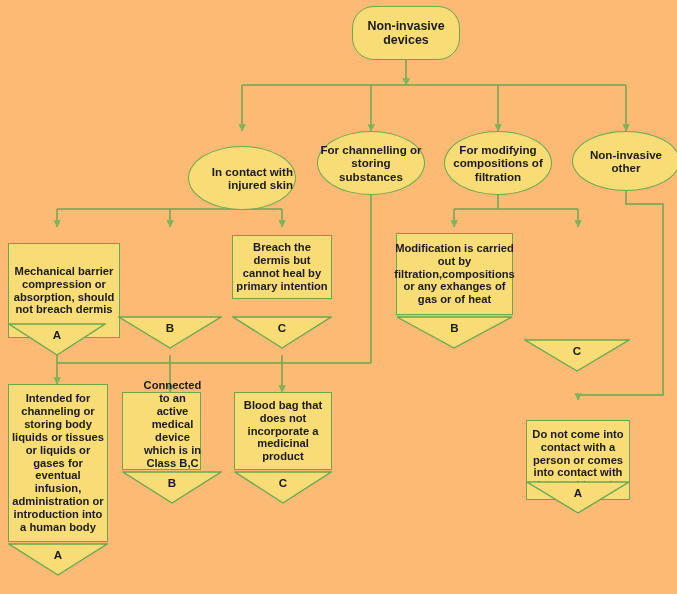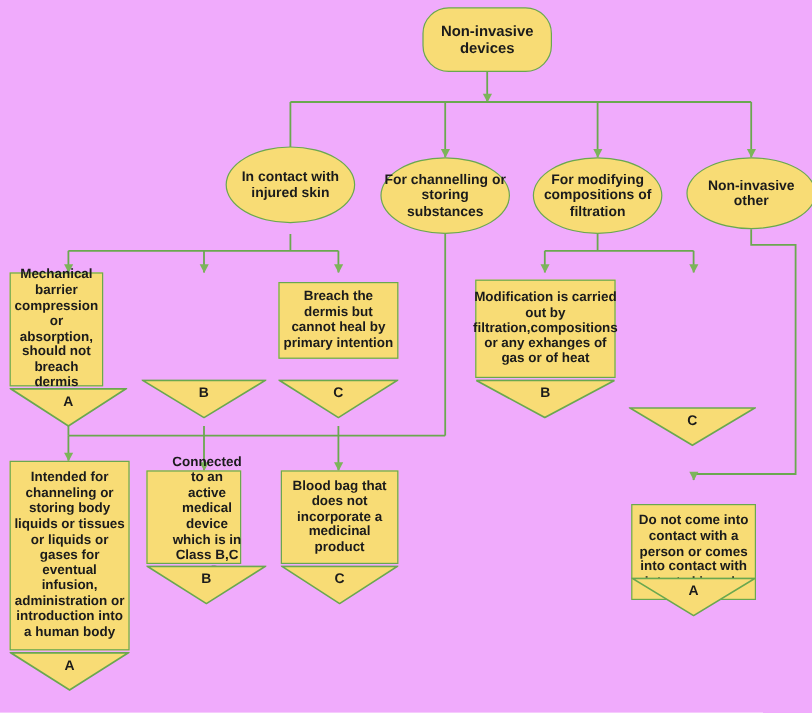--- a/index.html
+++ b/index.html
@@ -4,21 +4,21 @@
 <style>
   html,body{margin:0;padding:0;background:#ffffff;}
   body{
     font-family:"Liberation Sans", sans-serif;
     -webkit-font-smoothing:antialiased;
   }
   #canvas{
     position:relative;
     width:677px;
     height:594px;
-    background:#f0abfc;
+    background:#fdba74;
     overflow:hidden;
   }
   #wires{
     position:absolute;
     left:0; top:0;
     width:677px; height:594px;
     pointer-events:none;
   }
   .node{
     position:absolute;
@@ -99,34 +99,34 @@
       <path d="M282,363 L282,392" marker-end="url(#ah)"></path>
 
       <path d="M626,191 L626,204 L663,204 L663,395 L578,395 L578,400" marker-end="url(#ah)"></path>
     </g>
   </svg>
 
   <div class="node stadium" style="left:352px;top:6px;width:108px;height:54px;">
     <span>Non-invasive devices</span>
   </div>
 
-  <div class="node ellipse" style="left:188px;top:122px;width:108px;height:64px;">
+  <div class="node ellipse" style="left:188px;top:146px;width:108px;height:64px;text-align:right;">
     <span>In contact with injured skin</span>
   </div>
   <div class="node ellipse" style="left:317px;top:131px;width:108px;height:64px;">
     <span>For channelling or storing substances</span>
   </div>
   <div class="node ellipse" style="left:444px;top:131px;width:108px;height:64px;">
     <span>For modifying compositions of filtration</span>
   </div>
   <div class="node ellipse" style="left:572px;top:131px;width:108px;height:60px;">
     <span>Non-invasive other</span>
   </div>
 
-  <div class="node rect" style="left:8px;top:227px;width:78px;height:95px;">
+  <div class="node rect" style="left:8px;top:243px;width:112px;height:95px;">
     <span>Mechanical barrier compression or absorption, should not breach dermis</span>
   </div>
   <div class="tri" style="left:8px;top:323px;width:98px;height:33px;">
     <svg width="98" height="33" viewBox="0 0 98 33">
         <polygon points="1,1 97,1 49,32" fill="#f8dc75" stroke="#6aa84f" stroke-width="1.4"></polygon>
       </svg>
     <span>A</span>
   </div>
 
   <div class="tri" style="left:118px;top:316px;width:104px;height:33px;">

